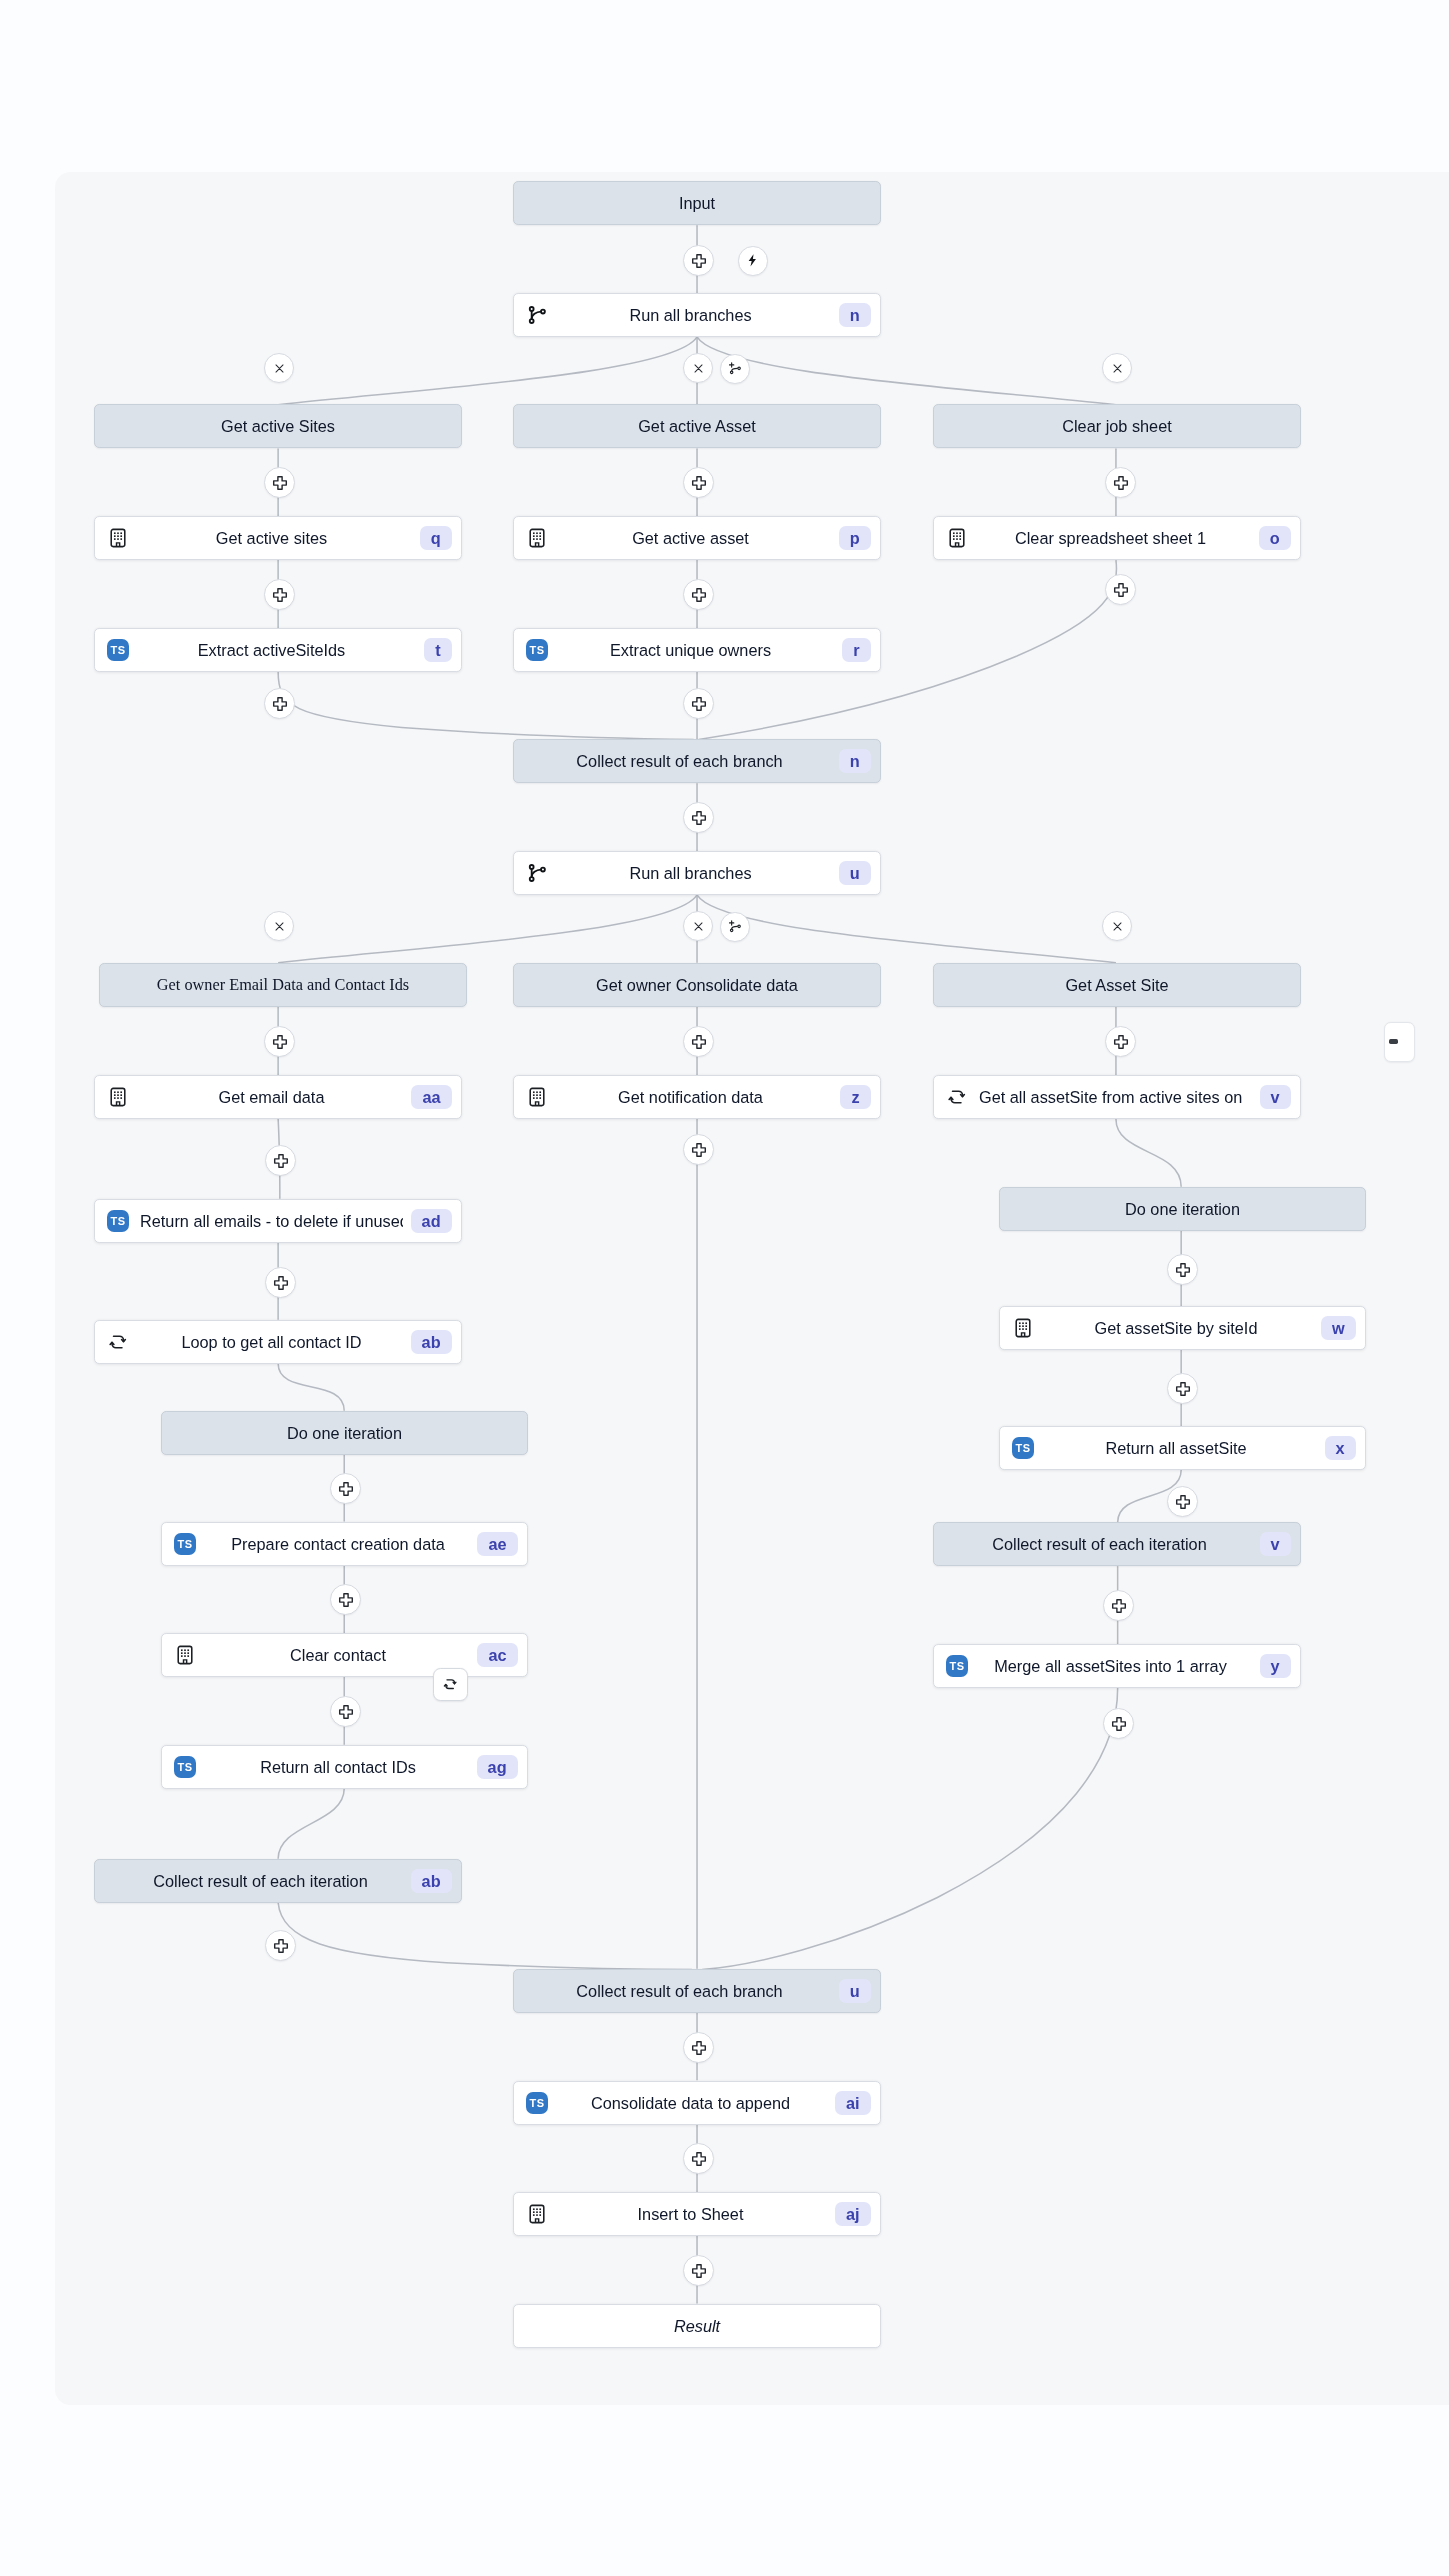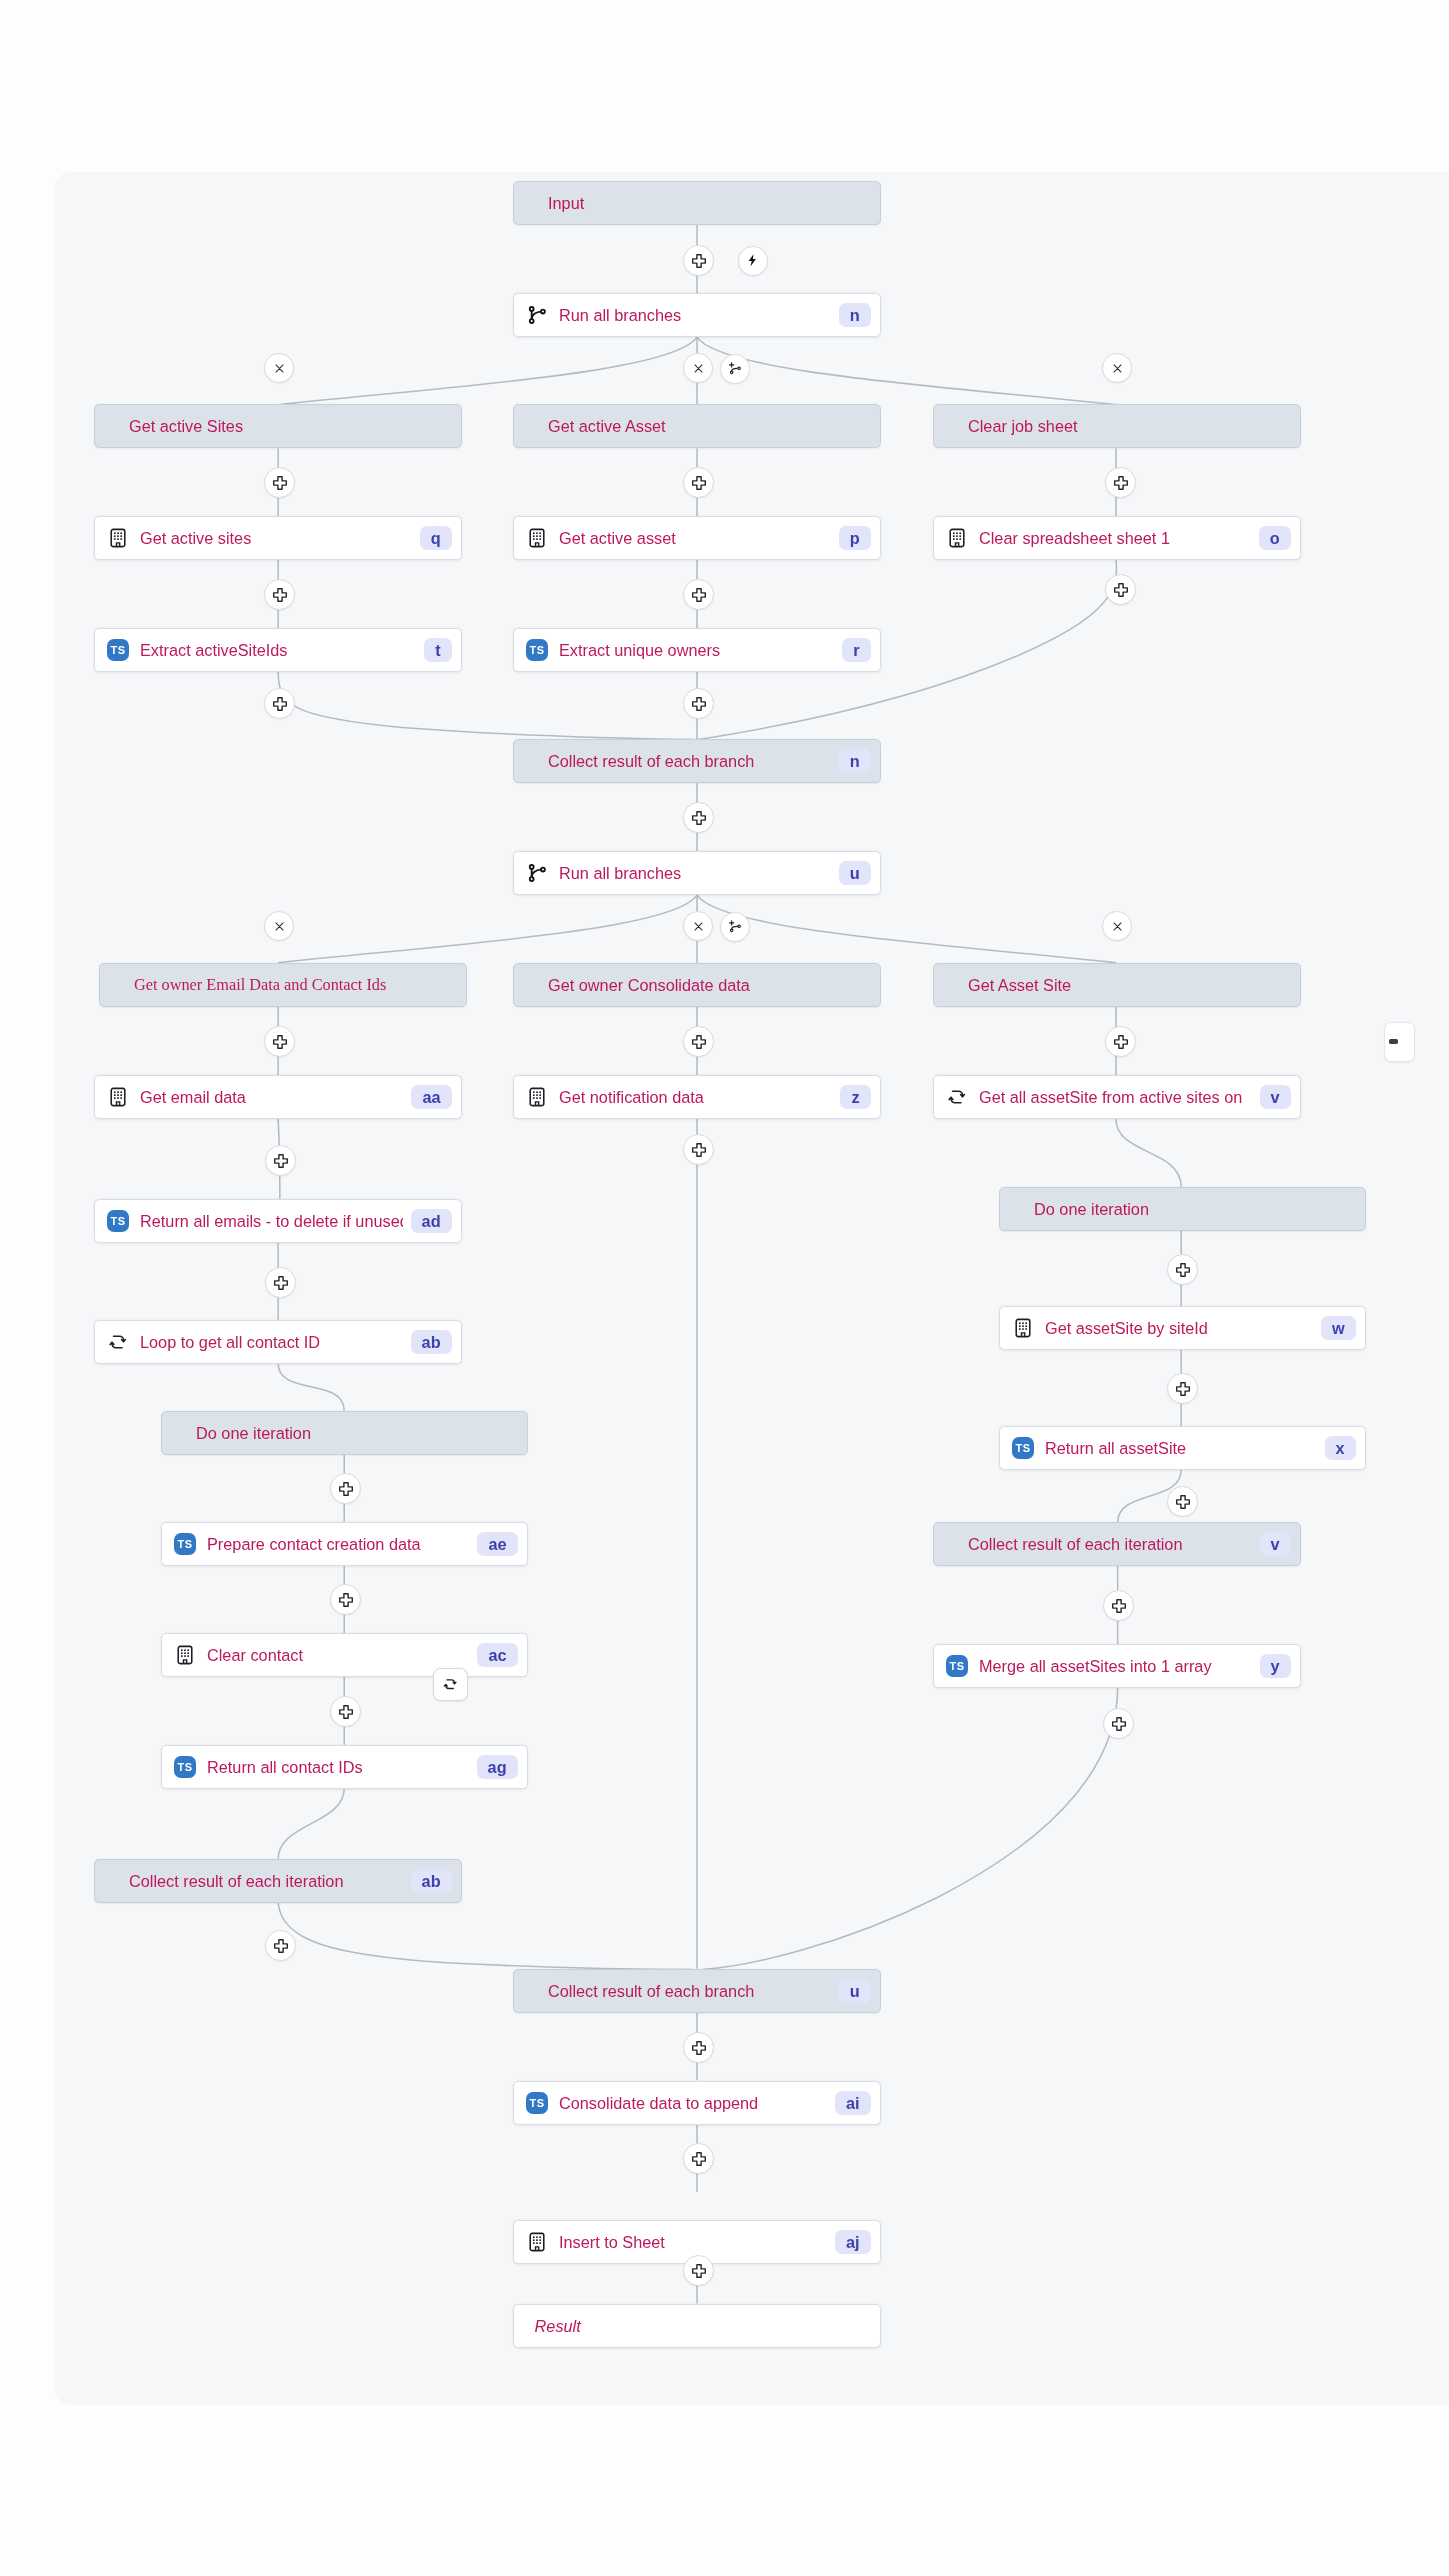--- a/index.html
+++ b/index.html
@@ -7,22 +7,22 @@
        font-family:"Liberation Sans","DejaVu Sans",sans-serif;}
   #stage{position:relative;width:1449px;height:2576px;}
   #canvas-bg{position:absolute;background:#f6f7f9;border-radius:15.5px 0 0 15.5px;}
   #edge-svg{position:absolute;left:0;top:0;}
   .node{position:absolute;height:44px;border-radius:5.2px;box-sizing:border-box;
         display:flex;align-items:center;}
   .node.action,.node.plain{background:#ffffff;border:0.9px solid #d9dde3;
         box-shadow:0 0.9px 2.6px rgba(20,24,34,.08);}
   .node.header{background:#dce2e9;border:0.9px solid #c7cfd8;
         box-shadow:0 0.9px 1.7px rgba(20,24,34,.06);}
-  .nlabel{position:absolute;left:20.6px;right:20.6px;text-align:left;
-        font-size:16.3px;color:#be185d;white-space:nowrap;overflow:hidden;}
+  .nlabel{position:absolute;left:20.6px;right:20.6px;text-align:center;
+        font-size:16.3px;color:#0f172a;white-space:nowrap;overflow:hidden;}
   .node.has-icon .nlabel{left:45px;}
   .node.has-badge .nlabel{right:58px;}
   .node.header .nlabel{left:34px;right:34px;}
   .node.header.has-badge .nlabel{right:69px;}
   .nicon{position:absolute;left:12px;top:50%;transform:translateY(-50%);
         display:flex;align-items:center;justify-content:center;}
   .nicon.ts{width:22px;height:22px;background:#3178c6;border-radius:7px;
         color:#ffffff;font-size:11px;font-weight:700;letter-spacing:0.4px;}
   .nbadge{position:absolute;right:9.4px;top:50%;transform:translateY(-50%);
         background:#e2e5f9;color:#3c42ad;font-size:16.3px;font-weight:700;
@@ -356,21 +356,21 @@
       </div>
       <div class="node header has-badge" style="left: 513px; top: 1969px; width: 368px;">
         <span class="nlabel">Collect result of each branch</span>
         <span class="nbadge">u</span>
       </div>
       <div class="node action has-icon has-badge" style="left: 513px; top: 2081px; width: 368px;">
         <span class="nicon ts">TS</span>
         <span class="nlabel">Consolidate data to append</span>
         <span class="nbadge">ai</span>
       </div>
-      <div class="node action has-icon has-badge" style="left: 513px; top: 2192px; width: 368px; margin-top: 28px;">
+      <div class="node action has-icon has-badge" style="left: 513px; top: 2192px; width: 368px;">
         <span class="nicon">
           <svg width="22" height="22" viewBox="0 0 24 24" fill="none">
             <rect x="4.6" y="2.6" width="14.8" height="18.8" rx="2.2" stroke="#1c2025" stroke-width="1.7"></rect>
             <g fill="#1c2025">
               <rect x="7.6" y="5.9" width="1.8" height="1.8"></rect>
               <rect x="11.1" y="5.9" width="1.8" height="1.8"></rect>
               <rect x="14.6" y="5.9" width="1.8" height="1.8"></rect>
               <rect x="7.6" y="9.1" width="1.8" height="1.8"></rect>
               <rect x="11.1" y="9.1" width="1.8" height="1.8"></rect>
               <rect x="14.6" y="9.1" width="1.8" height="1.8"></rect>

